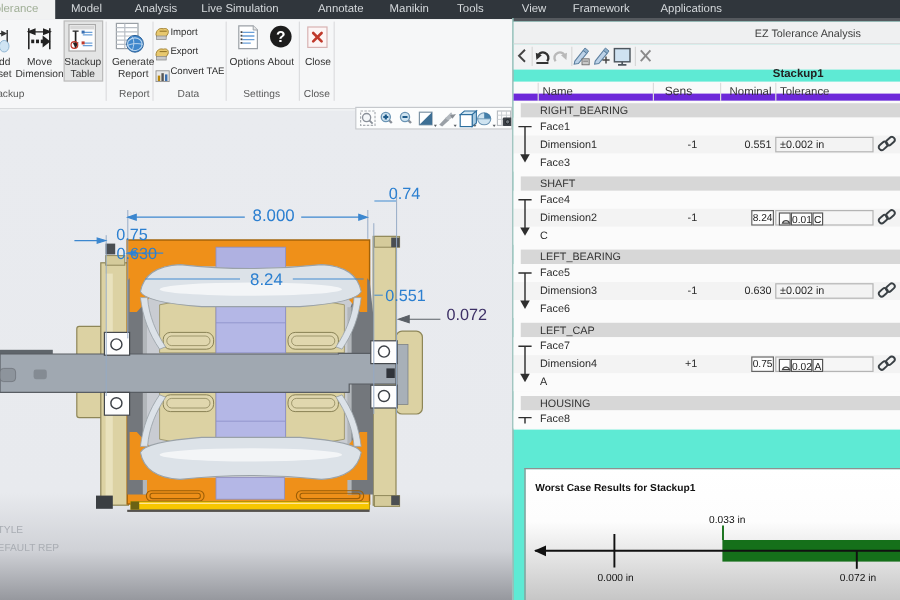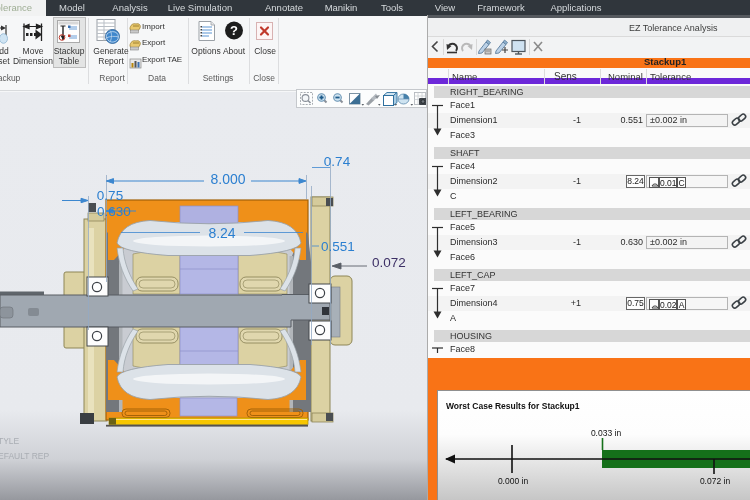--- a/index.html
+++ b/index.html
@@ -11,21 +11,21 @@
 .mtab { position:absolute; top:2px; font-size:9.5px; color:#d6dadd; transform:translateX(-50%); white-space:nowrap; }
 #ribbon { position:absolute; left:0; top:16px; width:427px; height:75px; background:#f6f7f8; border-bottom:1px solid #d8dadc; }
 .rsep { position:absolute; top:2px; width:1px; height:66px; background:#dcdddf; }
 .blabel { position:absolute; font-size:8.5px; color:#353535; text-align:center; transform:translateX(-50%); white-space:nowrap; line-height:9.5px; }
 .glabel { position:absolute; top:57px; font-size:8.5px; color:#5a5a5a; transform:translateX(-50%); white-space:nowrap; }
 #stackupbox { position:absolute; left:53px; top:1px; width:33px; height:51px; background:#e3e4e4; border:1px solid #bcbcbc; }
 .smallrow { position:absolute; font-size:8px; color:#2e2e2e; white-space:nowrap; }
 #graphics { position:absolute; left:0; top:92px; width:427px; height:408px;
   background:linear-gradient(180deg,#e9ebef 0%,#e8eaee 78%,#cfd1d6 90%,#96989e 100%); }
 #gtoolbar { position:absolute; left:296px; top:-3px; width:131px; height:19px; background:#fcfdfd; border:1px solid #c5c8cc; }
-#panel { position:absolute; left:427px; top:15px; width:323px; height:485px; background:#f97316; border-left:1px solid #ababab; }
+#panel { position:absolute; left:427px; top:15px; width:323px; height:485px; background:#5eead4; border-left:1px solid #ababab; }
 #ptitle { position:absolute; left:0; top:3px; width:323px; height:19px; background:#eff0f1; border-bottom:1px solid #dadada; }
 #ptitle span { position:absolute; left:201px; top:5px; font-size:9px; color:#3c3c3c; }
 #ptoolbar { position:absolute; left:0; top:22px; width:323px; height:21px; background:#f2f3f4; }
 .gband { position:absolute; left:6px; width:317px; height:12px; background:#d7d7d7; }
 .gband span { position:absolute; left:16px; top:1px; font-size:9px; color:#333; }
 .frow { position:absolute; left:0; width:323px; height:15px; background:#fbfbfb; }
 .drow { position:absolute; left:0; width:323px; height:15px; background:#f3f3f3; }
 .rname { position:absolute; left:22px; top:2px; font-size:9px; color:#2b2b2b; white-space:nowrap; }
 .sens { position:absolute; left:120px; top:2px; width:33px; text-align:right; font-size:9px; color:#2b2b2b; }
 .nom { position:absolute; left:155px; top:2px; width:60px; text-align:right; font-size:9px; color:#2b2b2b; }
@@ -61,21 +61,21 @@
   <div class="rsep" style="left:188px;"></div>
   <div class="rsep" style="left:249px;"></div>
   <div class="rsep" style="left:278px;"></div>
   <div id="stackupbox"></div>
   <div class="blabel" style="left:4px; top:31px;">dd<br>set</div>
   <div class="blabel" style="left:33px; top:31px;">Move<br>Dimension</div>
   <div class="blabel" style="left:69px; top:31px;">Stackup<br>Table</div>
   <div class="blabel" style="left:111px; top:31px;">Generate<br>Report</div>
   <div class="smallrow" style="left:142px; top:6px;">Import</div>
   <div class="smallrow" style="left:142px; top:22px;">Export</div>
-  <div class="smallrow" style="left:142px; top:39px;">Export TAE</div>
+  <div class="smallrow" style="left:142px; top:39px;">Convert TAE</div>
   <div class="blabel" style="left:206px; top:31px;">Options</div>
   <div class="blabel" style="left:234px; top:31px;">About</div>
   <div class="blabel" style="left:265px; top:31px;">Close</div>
   <div class="glabel" style="left:9px;">ackup</div>
   <div class="glabel" style="left:112px;">Report</div>
   <div class="glabel" style="left:157px;">Data</div>
   <div class="glabel" style="left:218px;">Settings</div>
   <div class="glabel" style="left:264px;">Close</div>
   <svg width="427" height="75" viewBox="0 0 427 75" style="position:absolute;left:0;top:0;">
     <g id="ricons">

